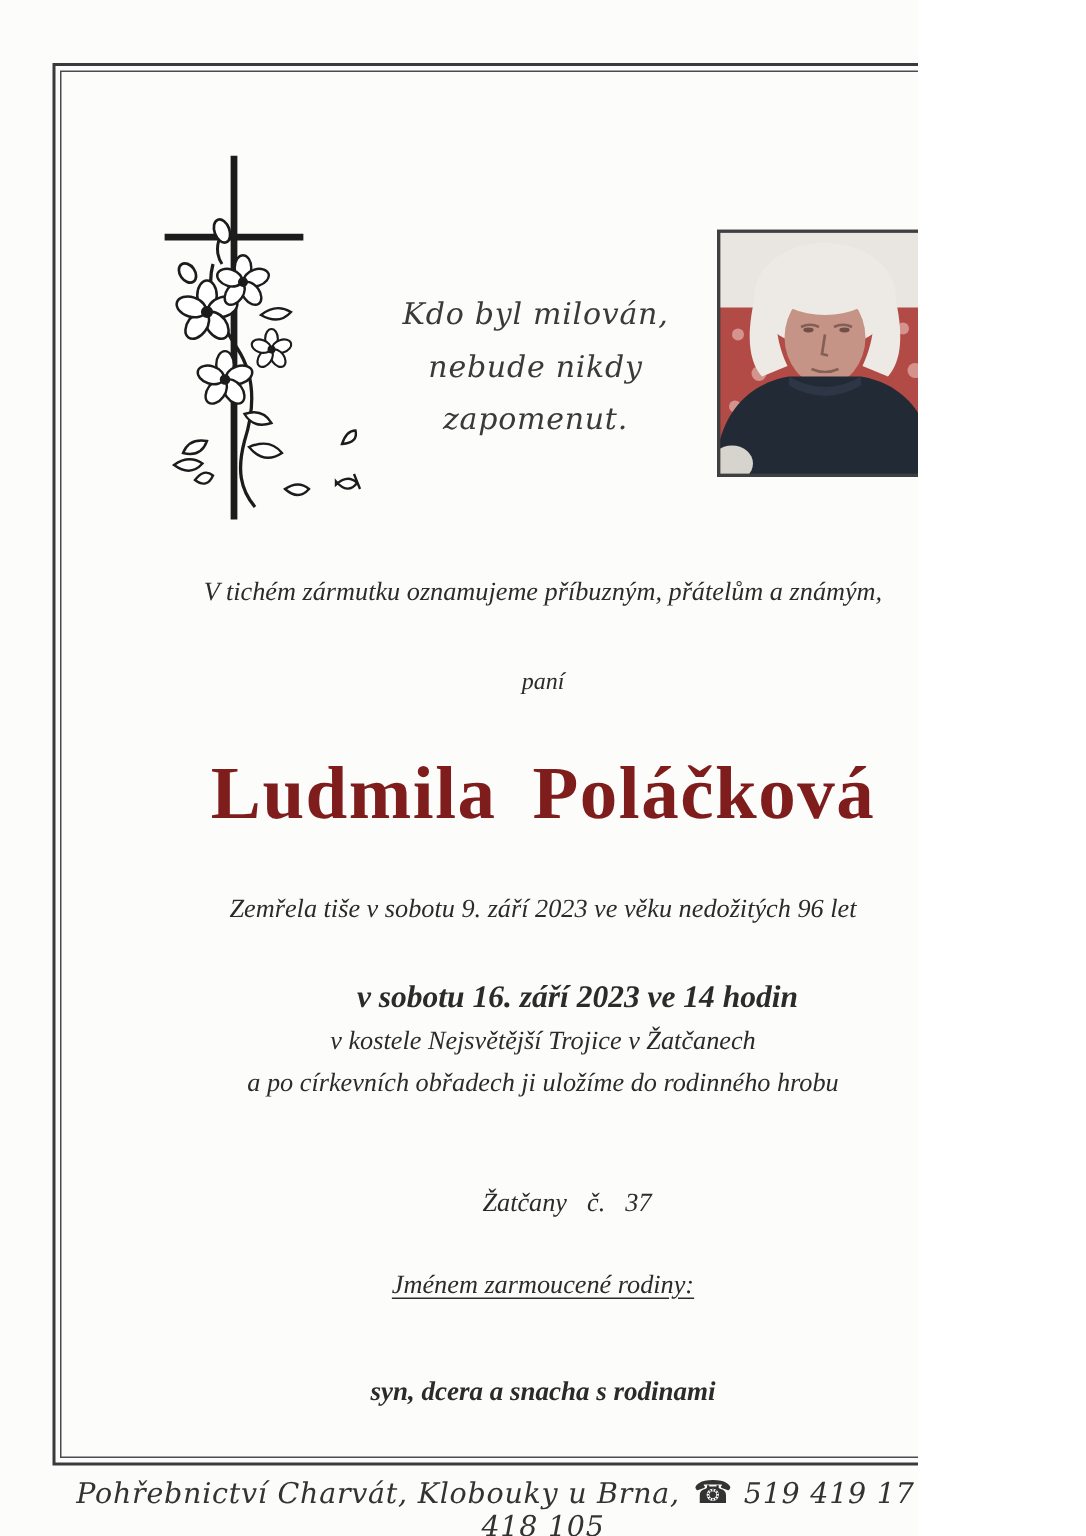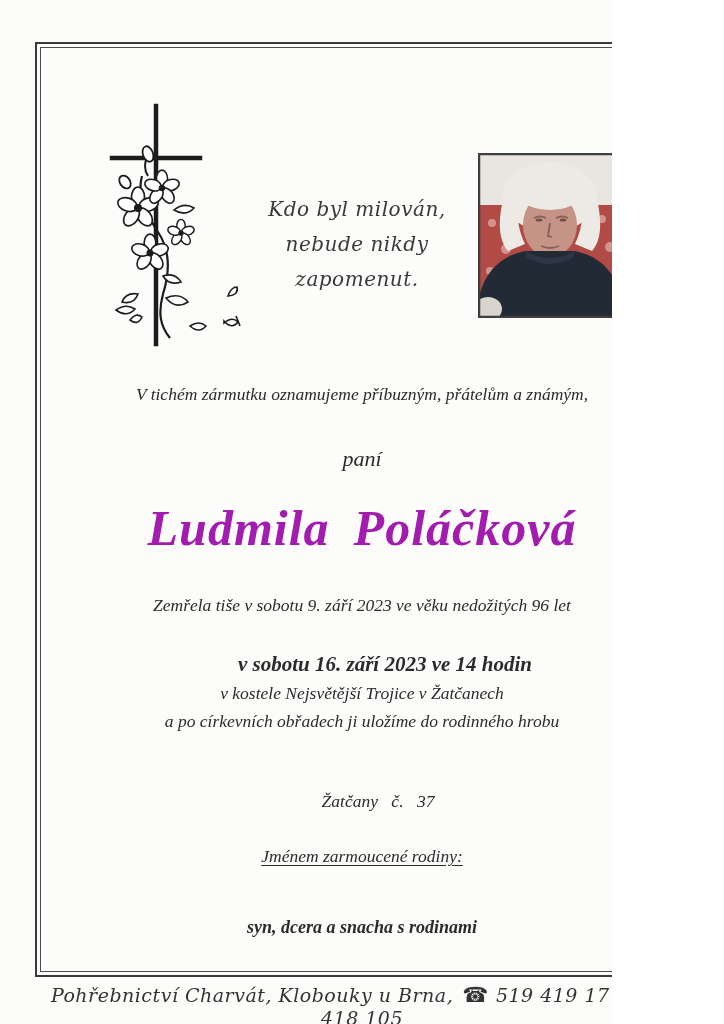--- a/index.html
+++ b/index.html
@@ -31,24 +31,24 @@
     position:absolute;left:222px;top:192px;width:270px;
     text-align:center;
     font-family:"DejaVu Serif", serif;
     font-style:italic;font-size:20px;line-height:35px;
     color:#3a3a3a;letter-spacing:0.5px;
   }
   .photo{
     position:absolute;left:478px;top:153px;width:144px;height:165px;
   }
   .intro{top:381px;font-style:italic;font-size:17.5px;line-height:26px;}
-  .salutation{top:446px;font-style:italic;font-size:22px;}
+  .salutation{top:446px;font-style:italic;font-size:16px;}
   .name{
-    top:499px;font-size:50px;font-weight:bold;font-style:italic;
-    letter-spacing:1px;color:#a21caf;line-height:58px;
+    top:499px;font-size:50px;font-weight:bold;
+    letter-spacing:1px;color:#7f1d1d;line-height:58px;
   }
   .name .name-gap{display:inline-block;width:24px;}
   .death-line{top:595px;font-style:italic;font-size:17.5px;}
   .funeral{top:649px;font-style:italic;font-size:17.5px;line-height:28px;}
   .funeral .funeral-bold{font-weight:bold;font-size:21px;line-height:30px;display:block;padding-left:46px;}
   .address{top:791px;font-style:italic;font-size:17.5px;word-spacing:9px;padding-left:16px;}
   .family-heading{top:846px;font-style:italic;font-size:17.5px;}
   .family-heading span{text-decoration:underline;text-underline-offset:3px;}
   .family-signature{top:875px;font-style:italic;font-weight:bold;font-size:18px;margin-top:42px;}
   .footer{

